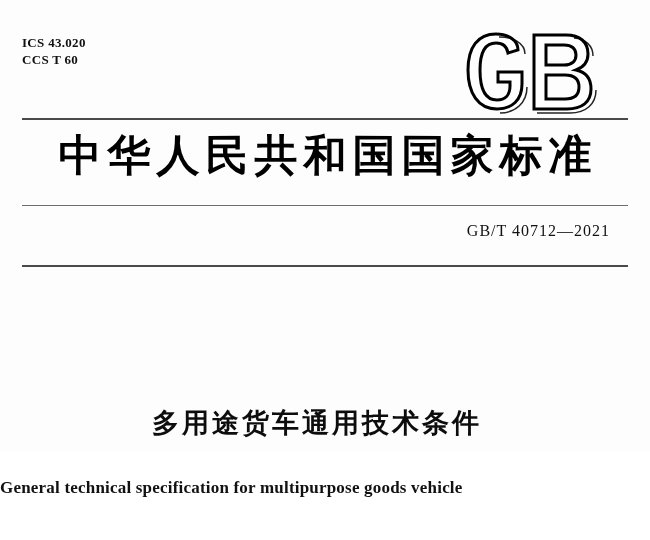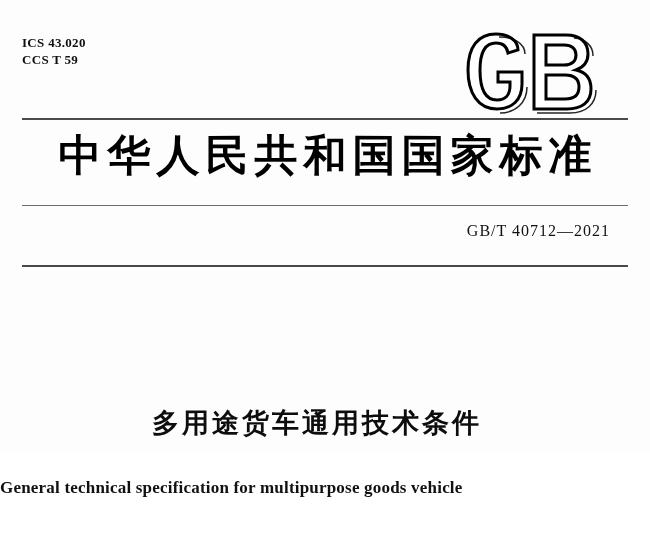--- a/index.html
+++ b/index.html
@@ -121,21 +121,21 @@
     color: #111;
   }
 </style>
 </head>
 <body>
 
 <div class="page">
 
   <div class="codes">
     <div>ICS 43.020</div>
-    <div>CCS T 59</div>
+    <div>CCS T 60</div>
   </div>
 
   <div class="emblem">
     <svg width="160" height="84" viewBox="0 0 160 84" xmlns="http://www.w3.org/2000/svg" aria-hidden="true">
 
       <g fill="none" stroke="#000" stroke-width="3">
         <path d="M56 20
                  C56 10, 46 4, 34 4
                  C16 4, 6 17, 6 40
                  C6 63, 16 79, 35 79

